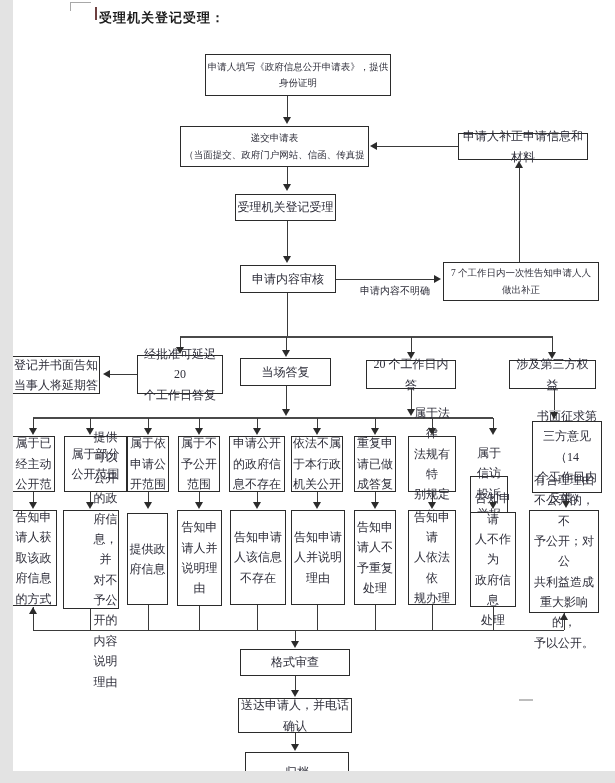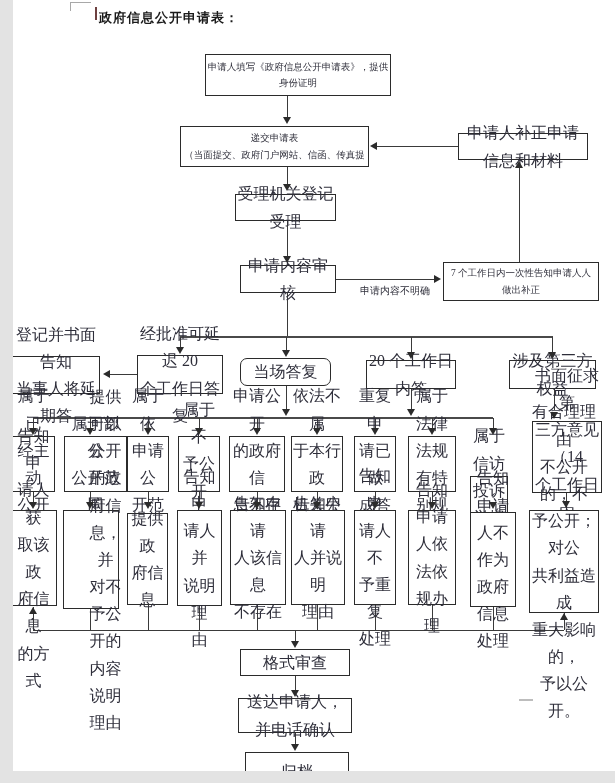--- a/index.html
+++ b/index.html
@@ -1,20 +1,20 @@
 <!DOCTYPE html>
 <html><head>
 <meta charset="utf-8">
 <style>
   html,body{margin:0;padding:0;}
   body{font-family:"Liberation Serif","DejaVu Serif",serif;}
   #canvas{position:relative;width:615px;height:783px;background:#ffffff;overflow:hidden;}
   .band{position:absolute;background:#e3e3e3;z-index:6;}
   .box{position:absolute;border:1px solid #2b2b2b;background:#fff;display:flex;align-items:center;justify-content:center;
-       text-align:center;font-size:16px;line-height:1.7;color:#2e2e3a;white-space:pre-line;z-index:2;padding:1px;box-sizing:border-box;}
+       text-align:center;font-size:12px;line-height:1.7;color:#2e2e3a;white-space:pre-line;z-index:2;padding:1px;box-sizing:border-box;}
   .box.small{font-size:9.5px;line-height:1.7;}
   .title{position:absolute;font-size:13px;font-weight:bold;color:#1b1b1b;z-index:2;letter-spacing:1px;}
   .vl{position:absolute;width:1px;background:#3a3a3a;z-index:1;}
   .hl{position:absolute;height:1px;background:#3a3a3a;z-index:1;}
   .hl.thick,.vl.thick{background:#4a4a4a;}
   .hl.thick{height:2px;}
   .ad{position:absolute;width:0;height:0;border-left:4px solid transparent;border-right:4px solid transparent;border-top:7px solid #2b2b2b;z-index:3;}
   .au{position:absolute;width:0;height:0;border-left:4px solid transparent;border-right:4px solid transparent;border-bottom:7px solid #2b2b2b;z-index:3;}
   .al{position:absolute;width:0;height:0;border-top:4px solid transparent;border-bottom:4px solid transparent;border-right:7px solid #2b2b2b;z-index:3;}
   .ar{position:absolute;width:0;height:0;border-top:4px solid transparent;border-bottom:4px solid transparent;border-left:7px solid #2b2b2b;z-index:3;}
@@ -29,38 +29,38 @@
 <div id="canvas">
 
   <div class="band" style="left:0;top:0;width:7px;height:783px;"></div>
   <div class="band" style="left:602
   px;top:0;width:13px;height:783px;"></div>
   <div class="band" style="left:0;top:771px;width:615px;height:12px;"></div>
   <div class="corner-tl"></div>
   <div class="corner-br"></div>
   <div class="cursor"></div>
 
-  <div class="title" style="left:99px;top:9px;">政府信息公开申请表：</div>
+  <div class="title" style="left:99px;top:9px;">受理机关登记受理：</div>
 
   <div class="box small" style="left:185px;top:54px;width:186px;height:42px;margin-left:20px;">申请人填写《政府信息公开申请表》，提供
 身份证明</div>
   <div class="box small" style="left:180px;top:126px;width:189px;height:41px;">递交申请表
 （当面提交、政府门户网站、信函、传真提</div>
   <div class="box" style="left:458px;top:133px;width:130px;height:27px;">申请人补正申请信息和材料</div>
   <div class="box" style="left:235px;top:194px;width:101px;height:27px;">受理机关登记受理</div>
   <div class="box" style="left:240px;top:265px;width:96px;height:28px;">申请内容审核</div>
   <div class="box small" style="left:443px;top:262px;width:156px;height:39px;">7 个工作日内一次性告知申请人人
 做出补正</div>
   <div class="edge-label" style="left:340px;top:284px;">申请内容不明确</div>
 
   <div class="box" style="left:12px;top:356px;width:88px;height:38px;">登记并书面告知
 当事人将延期答</div>
   <div class="box" style="left:137px;top:355px;width:86px;height:39px;">经批准可延迟 20
 个工作日答复</div>
-  <div class="box" style="left:240px;top:358px;width:91px;height:28px;border-radius:7px;">当场答复</div>
+  <div class="box" style="left:240px;top:358px;width:91px;height:28px;">当场答复</div>
   <div class="box" style="left:366px;top:360px;width:90px;height:29px;">20 个工作日内答</div>
   <div class="box" style="left:509px;top:360px;width:87px;height:29px;">涉及第三方权益</div>
 
   <div class="box" style="left:12px;top:436px;width:43px;height:56px;">属于已
 经主动
 公开范</div>
   <div class="box" style="left:64px;top:436px;width:63px;height:56px;">属于部分
 公开范围</div>
   <div class="box" style="left:178px;top:436px;width:42px;height:56px;">属于不
 予公开

